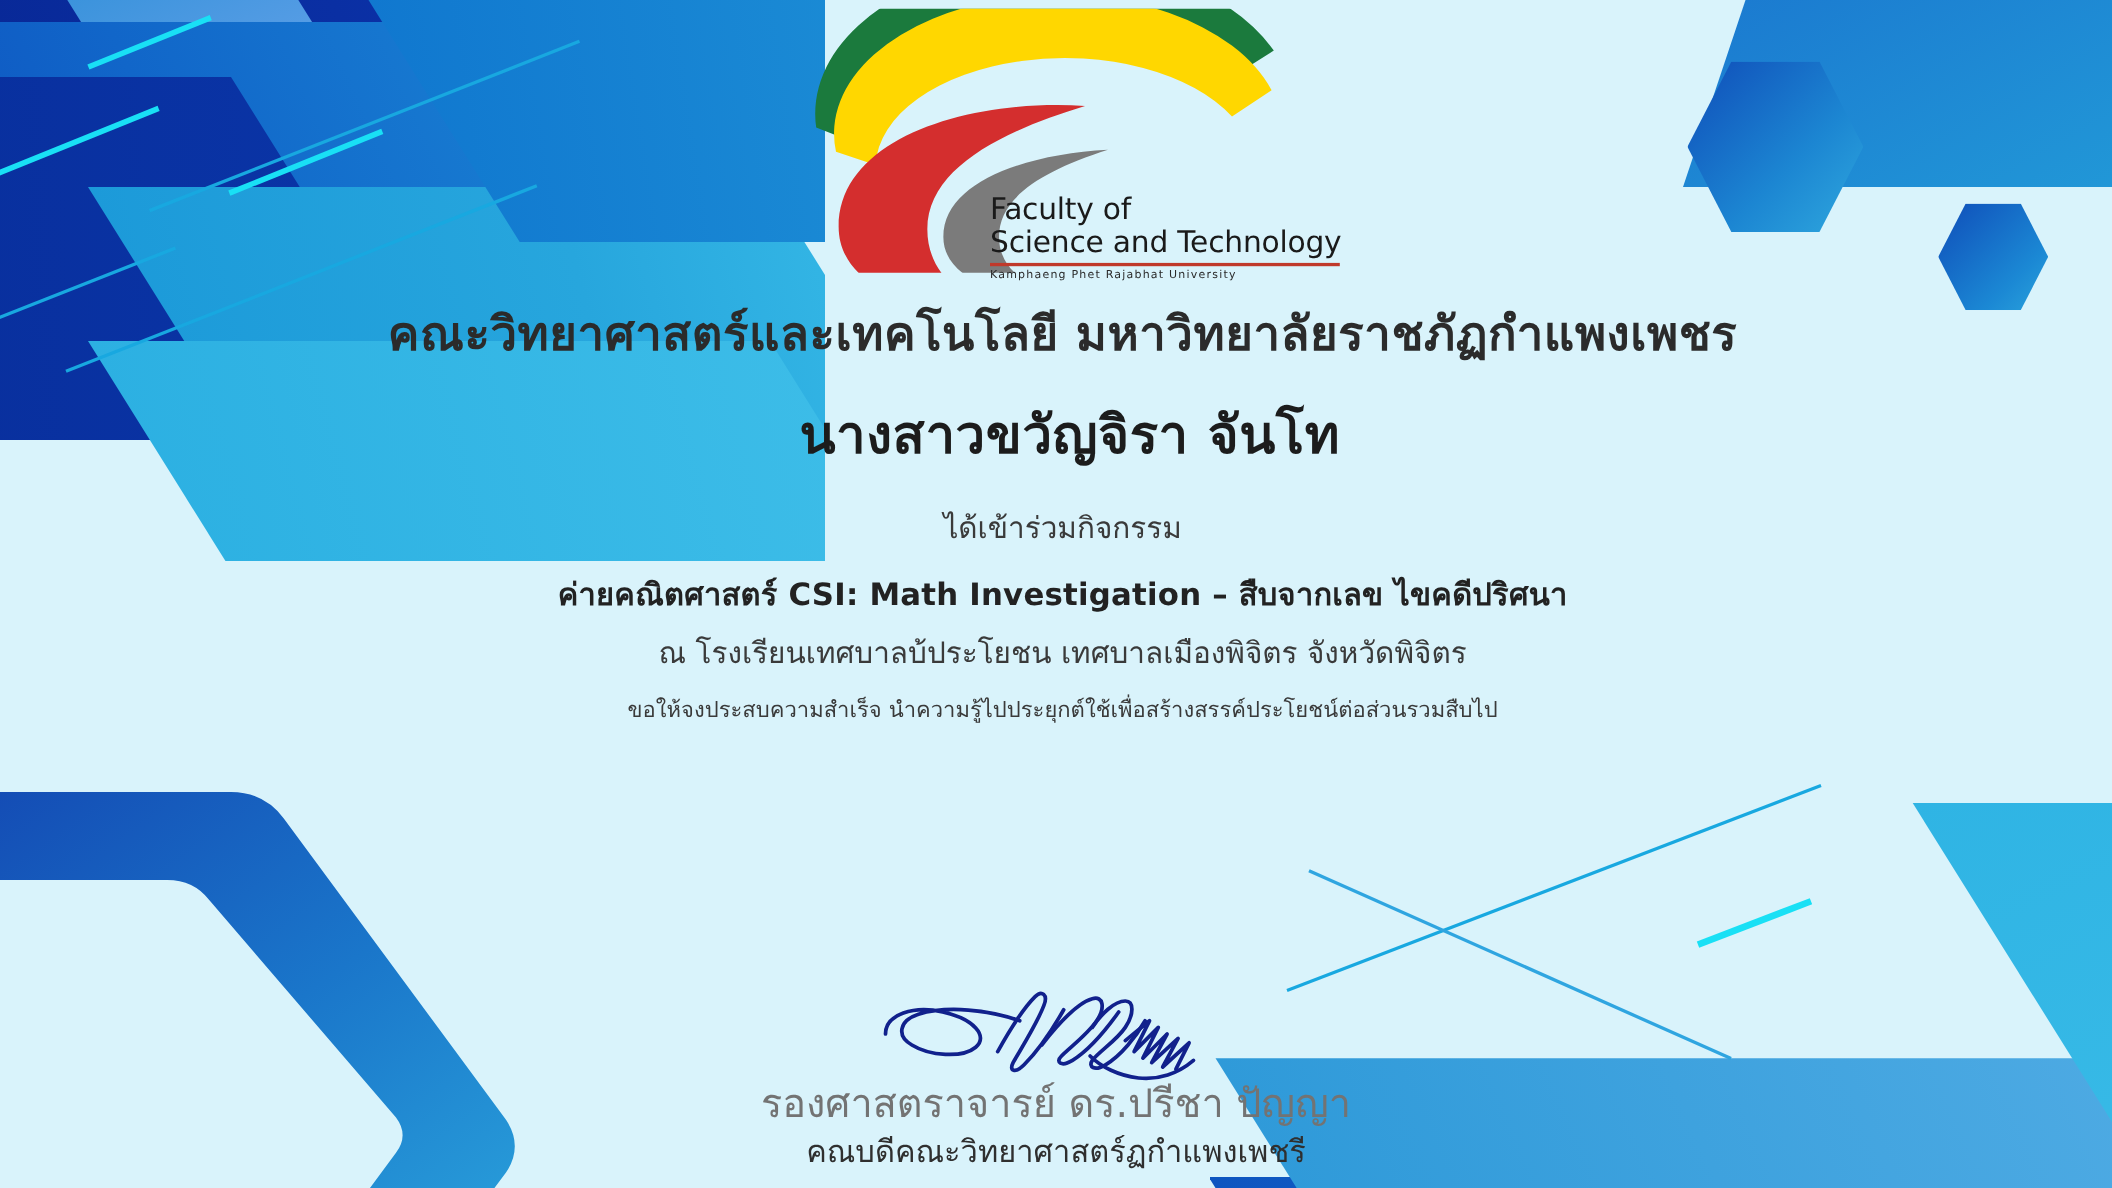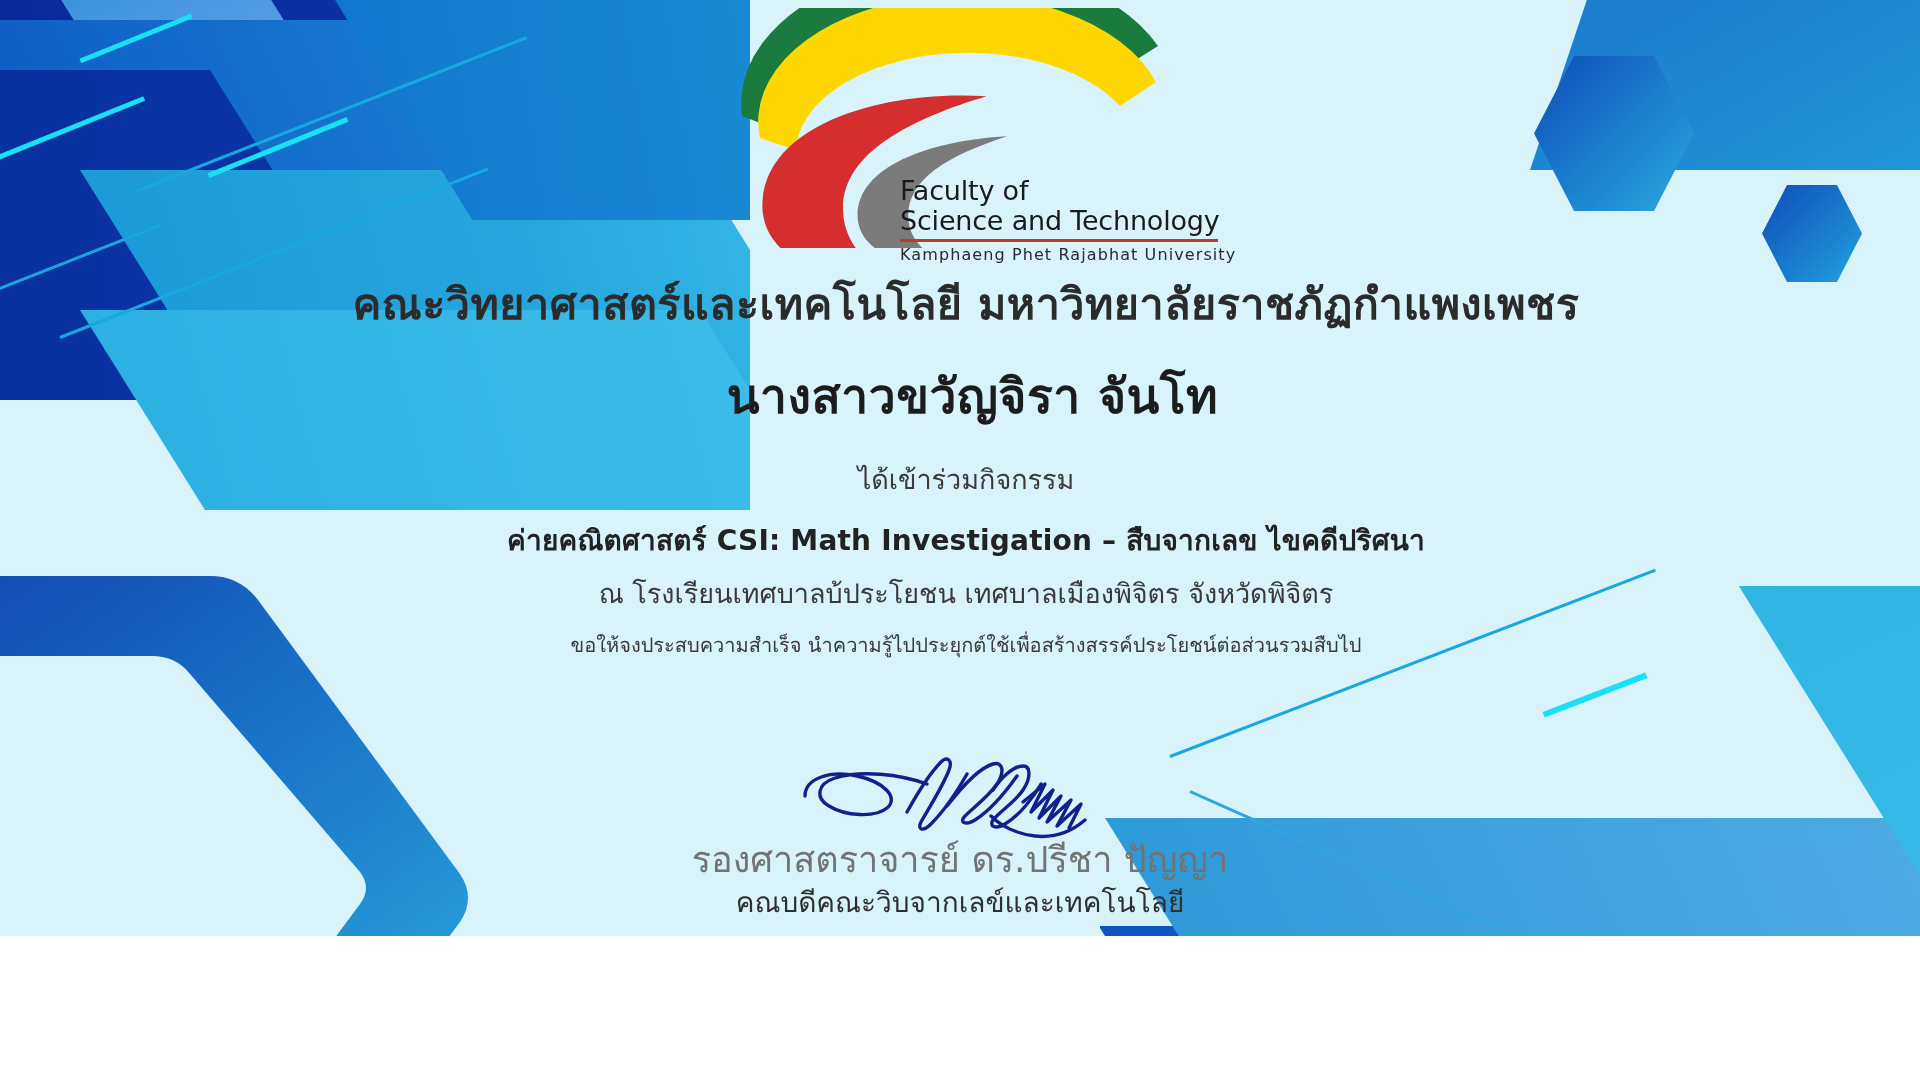--- a/index.html
+++ b/index.html
@@ -3,21 +3,21 @@
 <meta charset="utf-8">
 <style>
   * { margin:0; padding:0; box-sizing:border-box; }
   html, body {
     width:1920px; height:1080px;
     overflow:hidden;
     font-family:"DejaVu Sans", sans-serif;
   }
   #certificate {
     position:relative;
-    width:1920px; height:936px;
+    width:1920px; height:1080px;
     background:#d9f3fb;
     overflow:hidden;
   }
 
   
   .deco { position:absolute; pointer-events:none; }
 
   
   .tl-wrap {
     position:absolute; left:-250px; top:-230px;
@@ -79,21 +79,21 @@
     color:#1a1a1a;
     letter-spacing:-0.2px;
     white-space:nowrap;
   }
   .logo-rule {
     height:3px; background:#c0392b;
     margin:3px 0 3px 0; width:318px;
   }
   .logo-l3 {
     font-family:"DejaVu Sans", sans-serif;
-    font-size:16px;
+    font-size:10px;
     letter-spacing:1.1px;
     color:#2a2a2a;
     white-space:nowrap;
   }
 
   
   .content {
     position:absolute;
     left:0; right:0; top:278px;
     text-align:center;
@@ -277,16 +277,16 @@
         <path d="M 152 56 C 166 38 184 18 198 14 C 208 11 210 22 202 34
                  C 194 46 178 58 170 66 C 164 72 170 76 180 70 C 196 60 212 40 222 26"></path>
         <path d="M 198 40 C 206 28 218 16 228 16 C 236 16 236 28 228 40
                  C 220 52 204 62 198 70 C 194 76 200 80 210 74 C 224 66 238 48 246 34"></path>
         <path d="M 228 52 L 250 34 L 236 62 L 258 40 L 244 68 L 266 46 L 252 72 L 276 50
                  L 262 76 L 286 54 L 274 78"></path>
         <path d="M 196 66 C 206 76 222 84 240 86 C 258 88 276 82 290 70"></path>
       </g>
     </svg>
     <div class="sig-name">รองศาสตราจารย์ ดร.ปรีชา ปัญญา</div>
-    <div class="sig-role">คณบดีคณะวิบจากเลข์และเทคโนโลยี</div>
+    <div class="sig-role">คณบดีคณะวิทยาศาสตร์ฏกำแพงเพชรี</div>
   </div>
 
 </div>
 
 </body></html>

